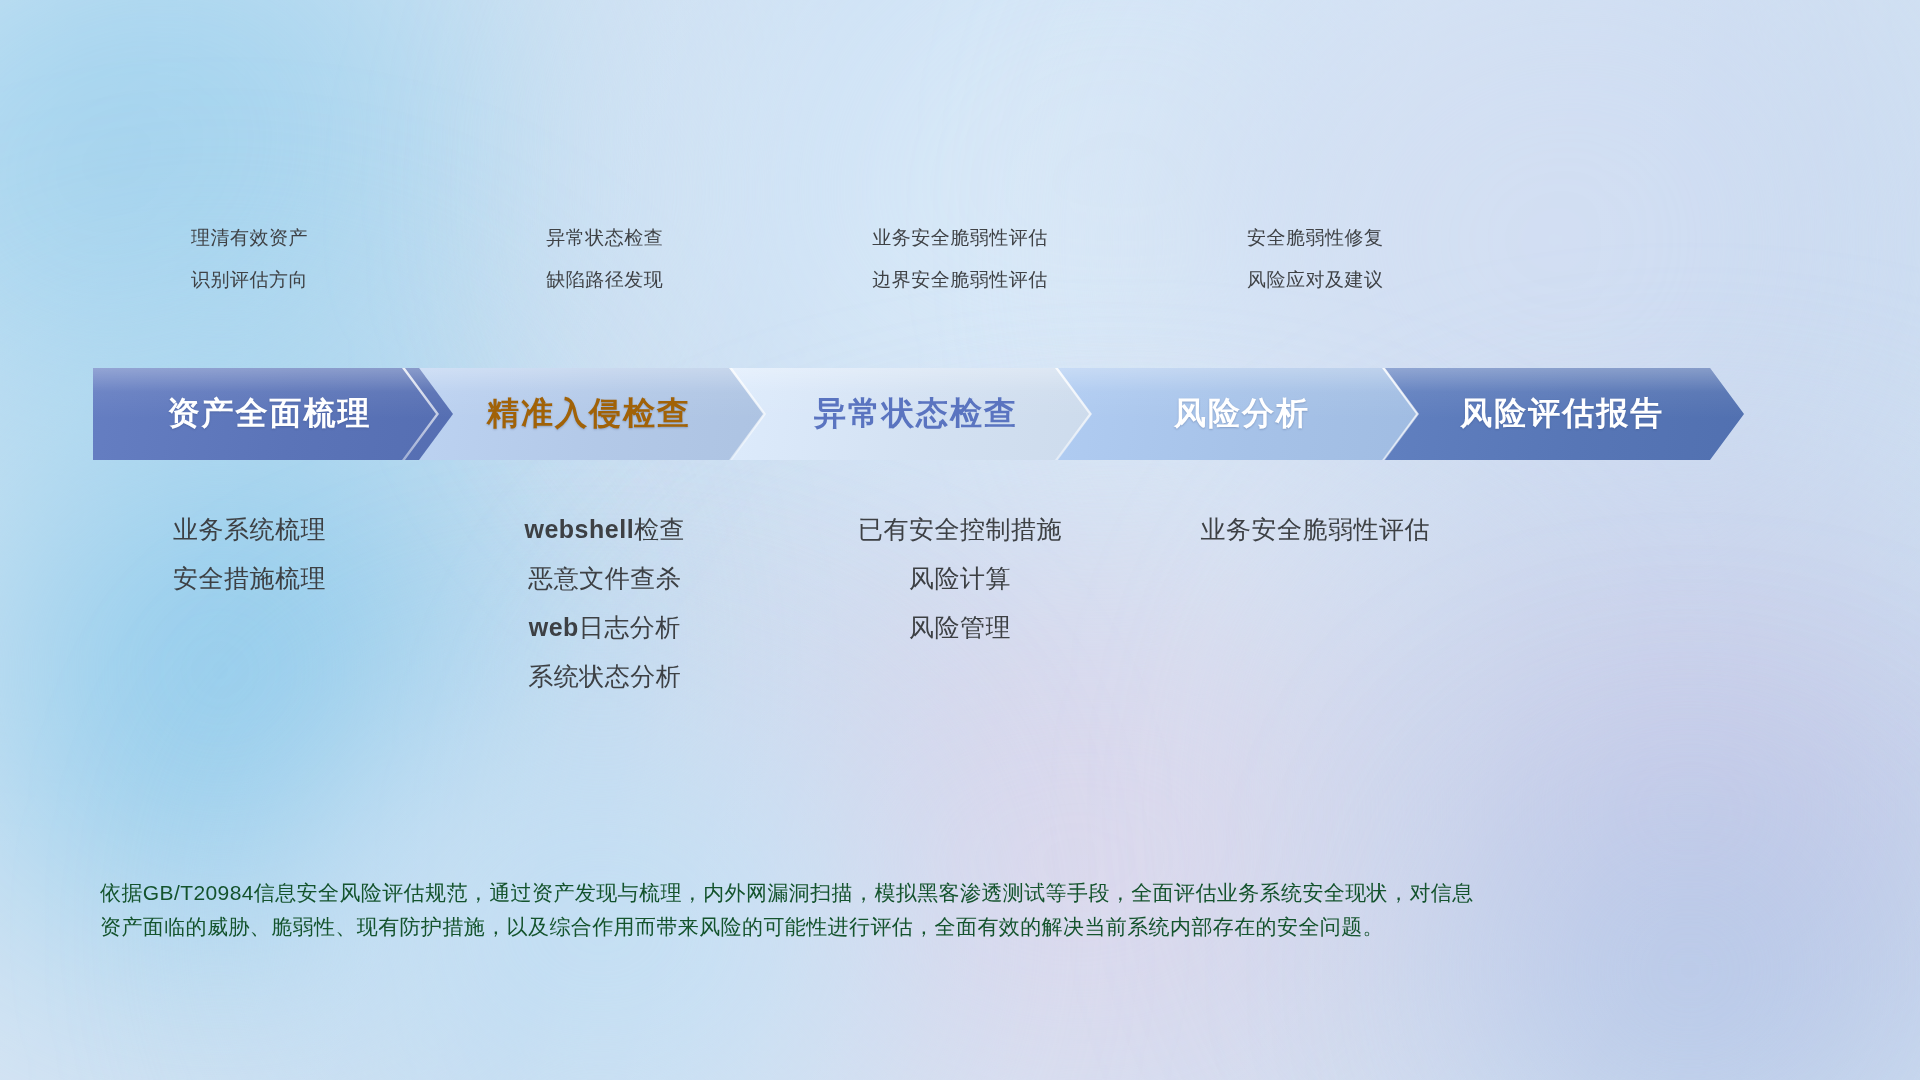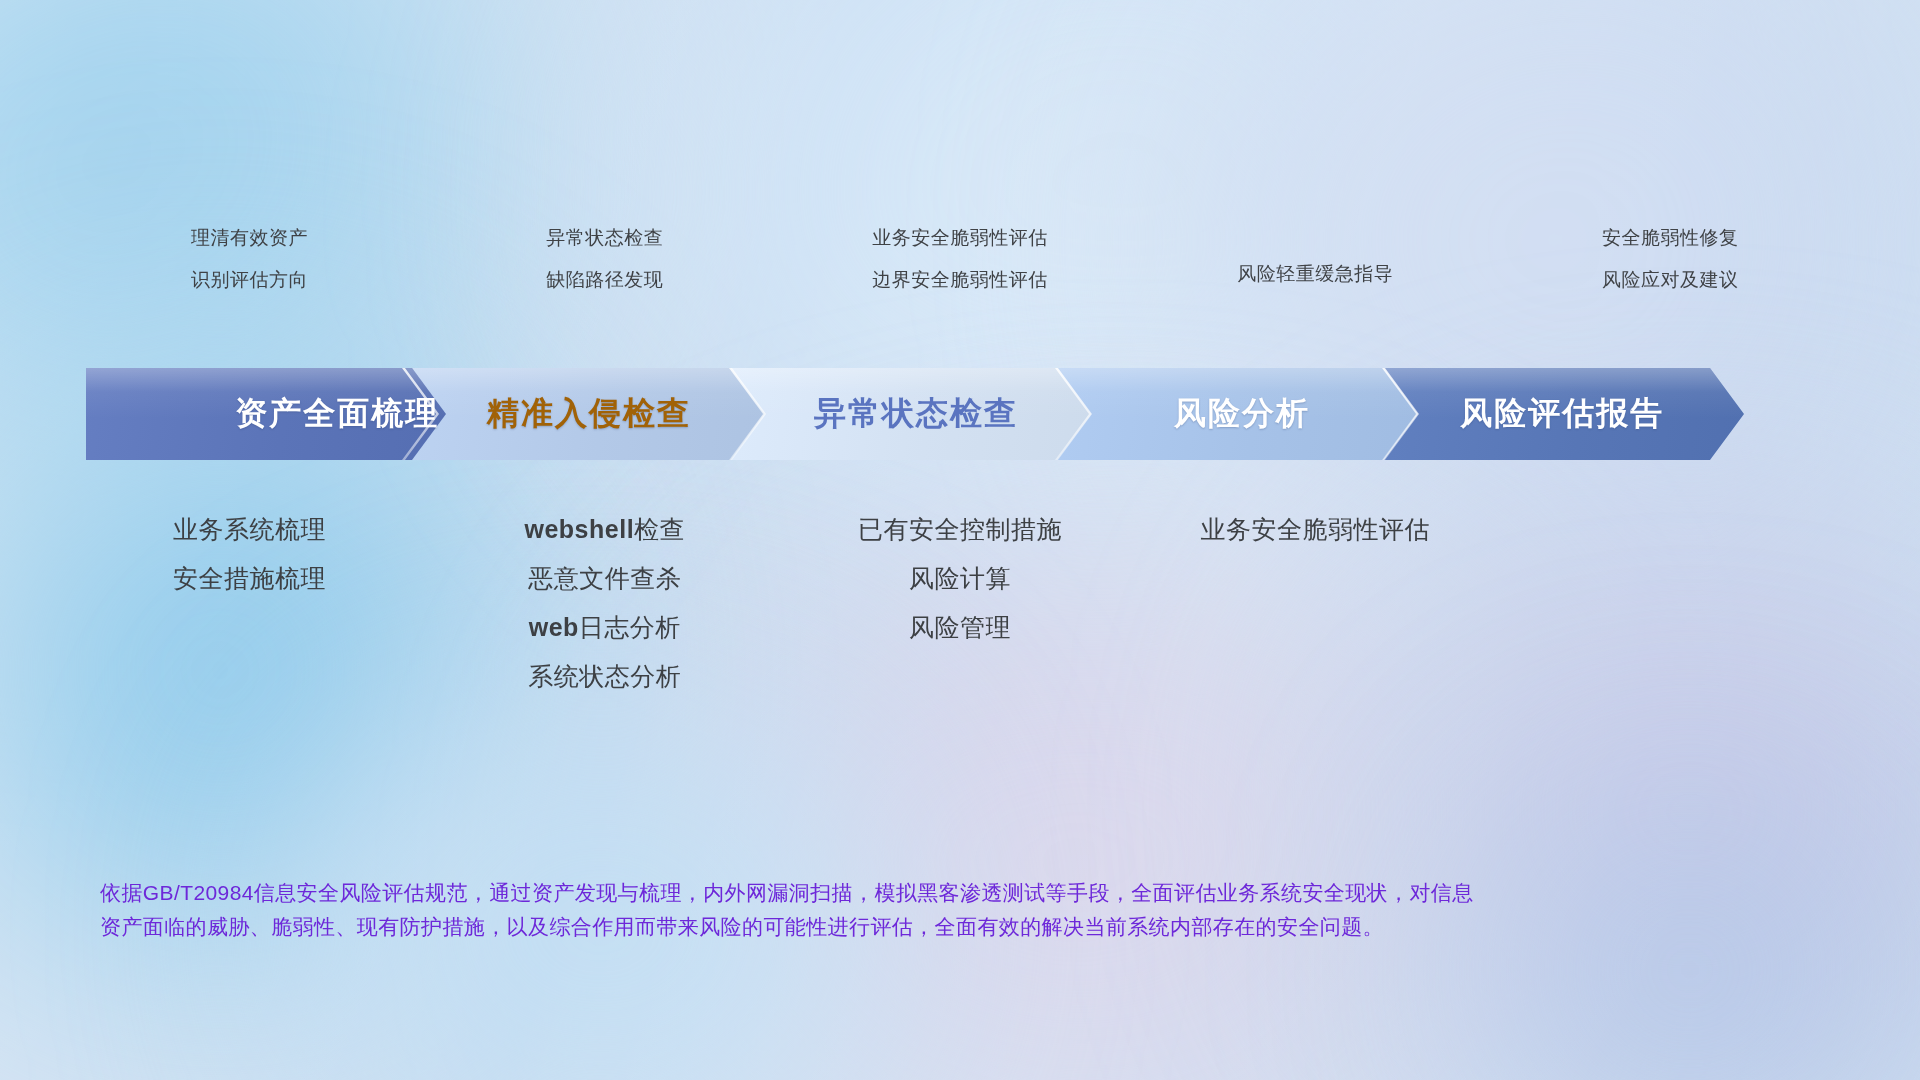--- a/index.html
+++ b/index.html
@@ -71,21 +71,21 @@
   .chev .body{ position:absolute; inset:0; z-index:1; }
 
   .sep{
     position:absolute; top:0; height:92px; width:66px; z-index:4;
     pointer-events:none;
   }
 
   
   #footer{
     position:absolute; left:100px; top:876px; width:1560px;
-    font-size:21px; line-height:34px; color:#6d28d9; letter-spacing:.4px;
+    font-size:21px; line-height:34px; color:#14532d; letter-spacing:.4px;
   }
 </style>
 </head>
 <body>
 
 <div id="bg">
   <div class="blob b1"></div>
     <div class="blob b2"></div>
     <div class="blob b3"></div>
   <div class="blob b4"></div>
@@ -104,31 +104,28 @@
         <div class="toplbl">识别评估方向</div>
       </div>
       <div class="col">
         <div class="toplbl">异常状态检查</div>
         <div class="toplbl">缺陷路径发现</div>
       </div>
       <div class="col">
         <div class="toplbl">业务安全脆弱性评估</div>
         <div class="toplbl">边界安全脆弱性评估</div>
       </div>
-      <div class="col shift-down">
-        <div class="toplbl">风险轻重缓急指导</div>
-      </div>
       <div class="col">
         <div class="toplbl">安全脆弱性修复</div>
         <div class="toplbl">风险应对及建议</div>
       </div>
     </div>
 
   <div id="banner">
-      <div class="chev" style="left: 8px; width: 360px; z-index: 15; justify-content: flex-end;">
+      <div class="chev" style="left: 15px; width: 360px; z-index: 15;">
         <div class="body" style="background: linear-gradient(100deg, rgb(101, 126, 194) 0%, rgb(91, 116, 184) 55%, rgb(85, 110, 178) 100%); clip-path: polygon(0px 0px, calc(100% - 34px) 0px, 100% 50%, calc(100% - 34px) 100%, 0px 100%);"></div>
         <div style="position: absolute; inset: 0px; z-index: 2; pointer-events: none; background: linear-gradient(rgba(255, 255, 255, 0.3) 0%, rgba(255, 255, 255, 0.06) 26%, rgba(255, 255, 255, 0) 55%); clip-path: polygon(0px 0px, calc(100% - 34px) 0px, 100% 50%, calc(100% - 34px) 100%, 0px 100%);"></div>
         <div class="cap" style="color: rgb(255, 255, 255); margin-right: 6.8px; margin-left: 0px; text-shadow: rgba(40, 60, 110, 0.28) 0px 1px 2px;">资产全面梳理</div>
       </div>
       <div class="chev" style="left: 326px; width: 360px; z-index: 14;">
         <div class="body" style="background: linear-gradient(100deg, rgb(189, 211, 242) 0%, rgb(179, 201, 232) 55%, rgb(173, 195, 226) 100%); clip-path: polygon(0px 0px, calc(100% - 34px) 0px, 100% 50%, calc(100% - 34px) 100%, 0px 100%, 34px 50%);"></div>
         <div style="position: absolute; inset: 0px; z-index: 2; pointer-events: none; background: linear-gradient(rgba(255, 255, 255, 0.3) 0%, rgba(255, 255, 255, 0.06) 26%, rgba(255, 255, 255, 0) 55%); clip-path: polygon(0px 0px, calc(100% - 34px) 0px, 100% 50%, calc(100% - 34px) 100%, 0px 100%, 34px 50%);"></div>
         <div class="cap" style="color: #a16207; margin-right: 6.8px; margin-left: 17px; text-shadow: rgba(40, 60, 110, 0.28) 0px 1px 2px;">精准入侵检查</div>
       </div>
       <div class="chev" style="left: 653px; width: 360px; z-index: 13;">

